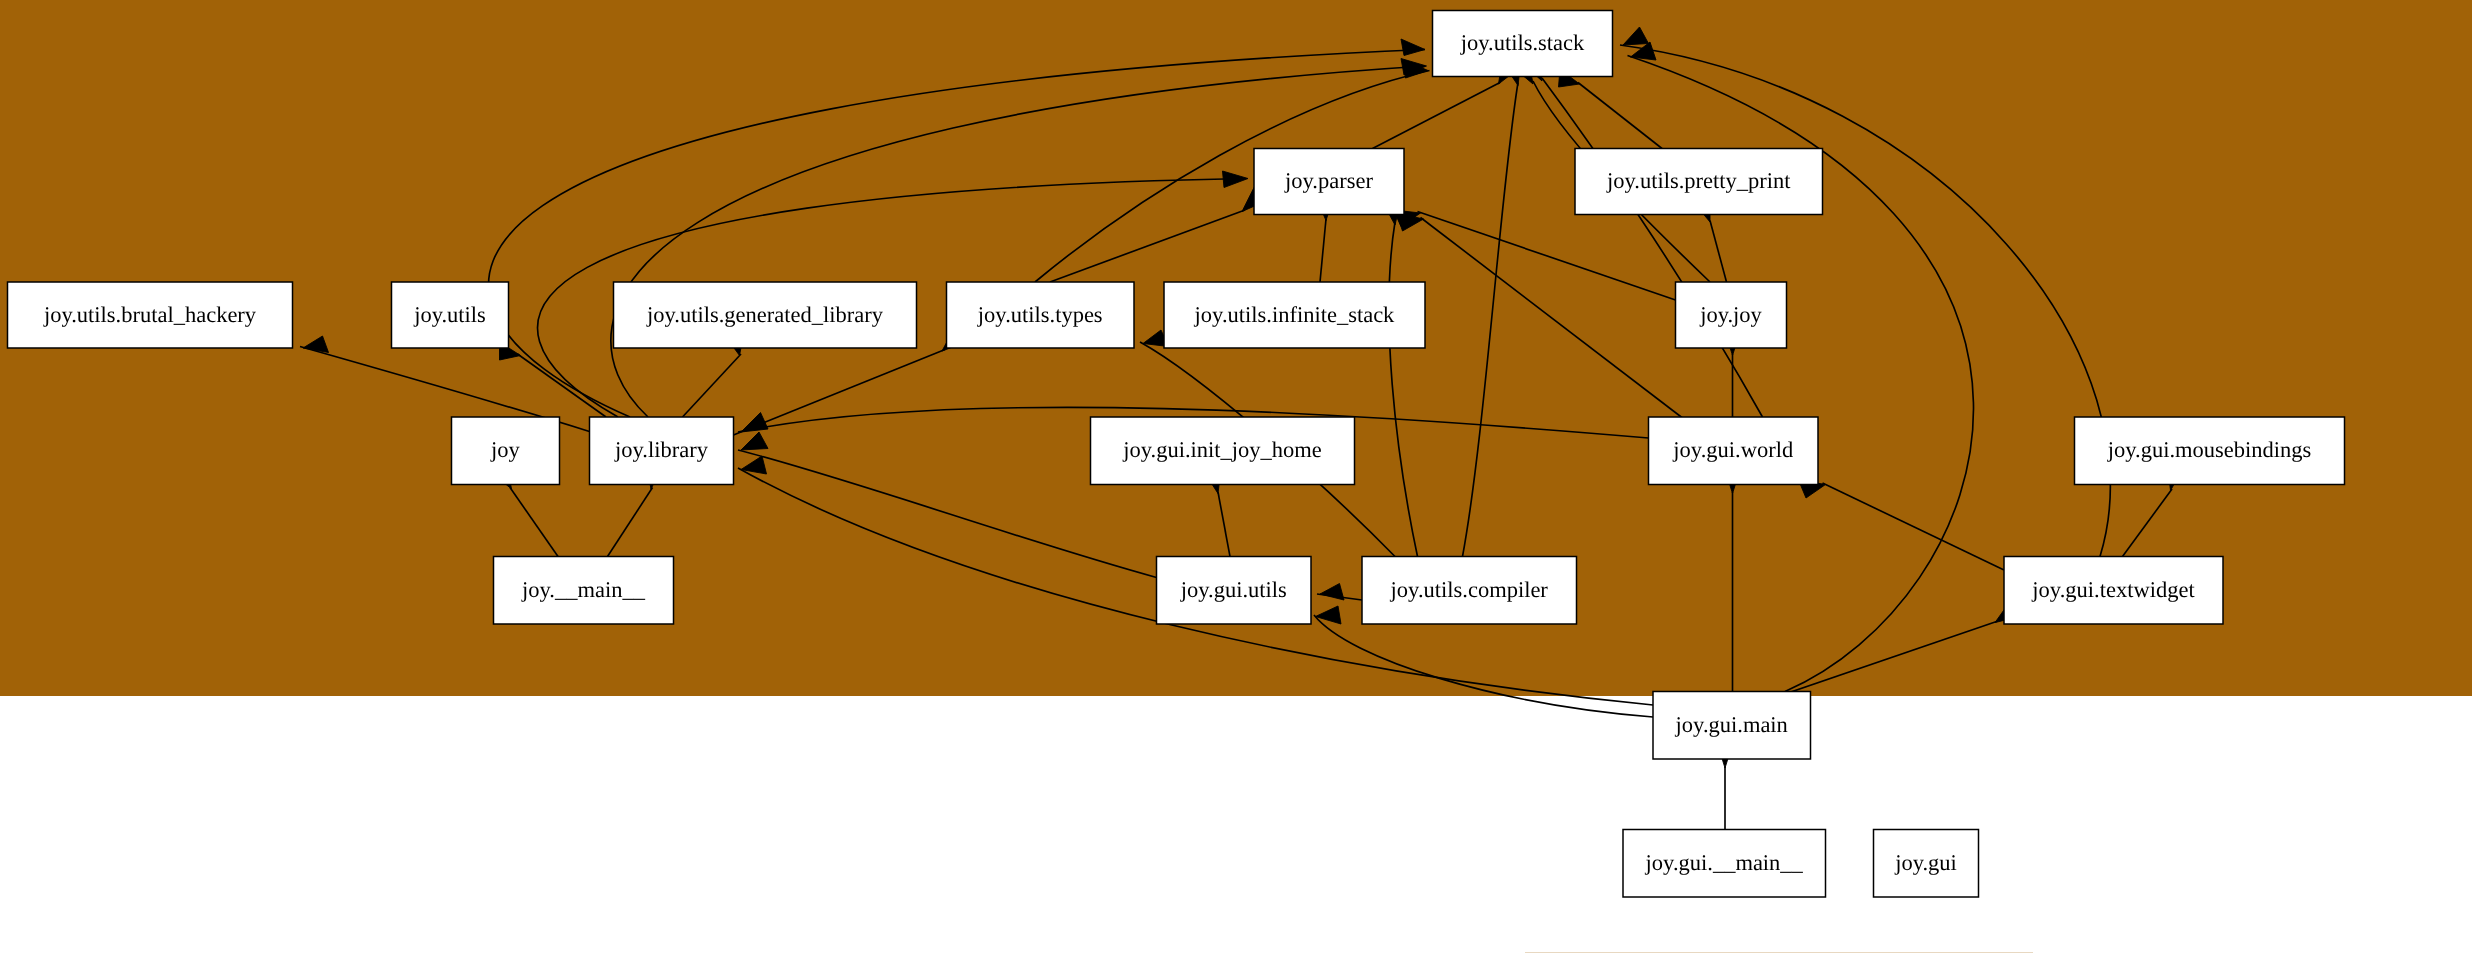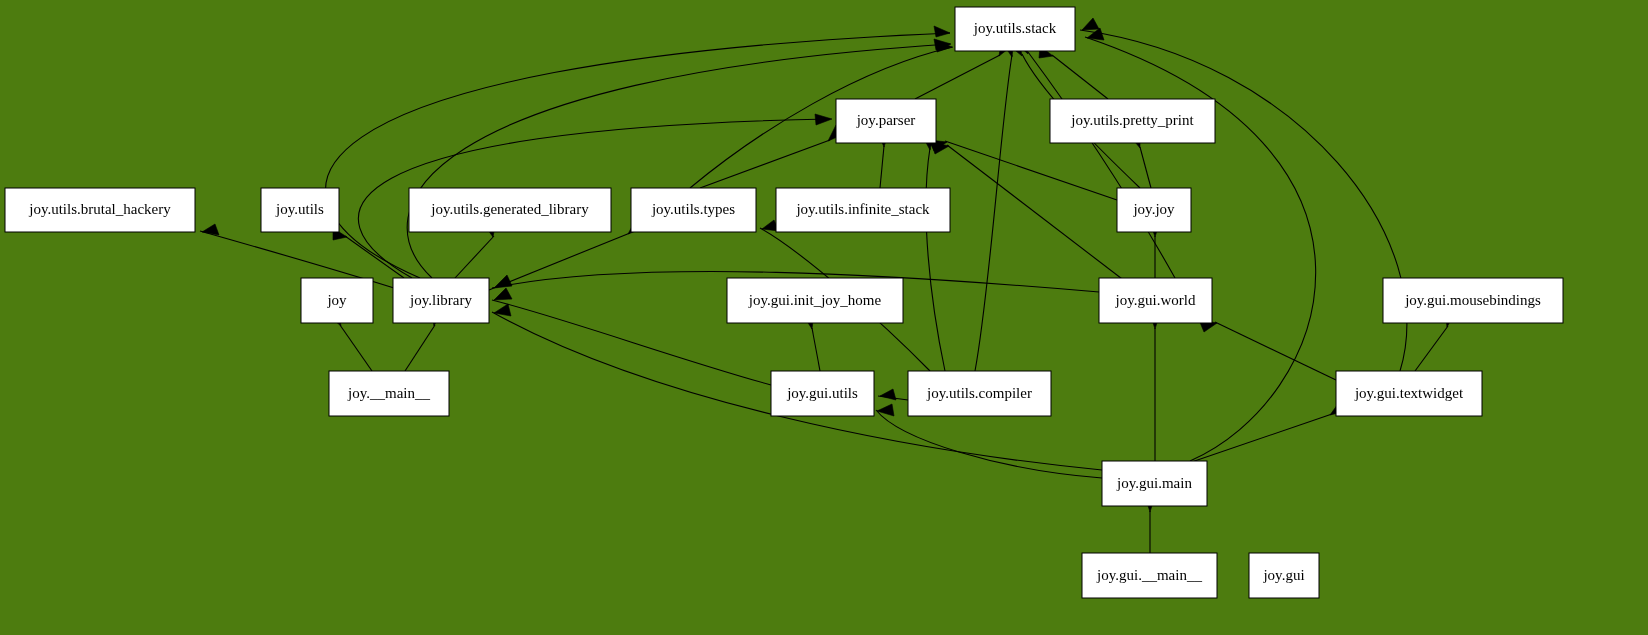--- a/index.html
+++ b/index.html
@@ -10,22 +10,22 @@
   }
   body {
     width: 1648px;
     height: 635px;
     overflow: hidden;
     font-family: "Liberation Serif", "DejaVu Serif", serif;
   }
   #graph-root {
     position: relative;
     width: 1648px;
-    height: 635px;
-    background: #4d7c0f;
+    height: 464px;
+    background: #a16207;
   }
   svg#graph-svg {
     display: block;
     width: 1648px;
     height: 635px;
   }
   .node-box {
     fill: #ffffff;
     stroke: #000000;
     stroke-width: 1;

